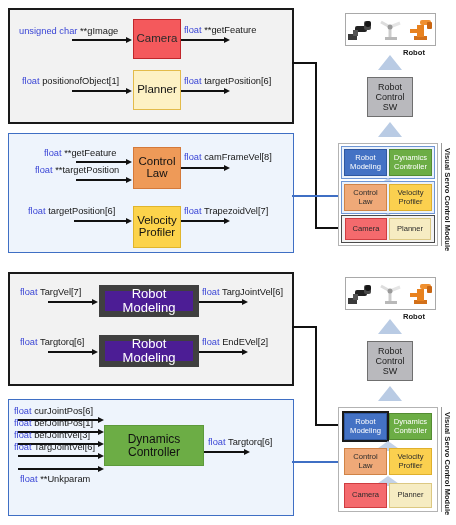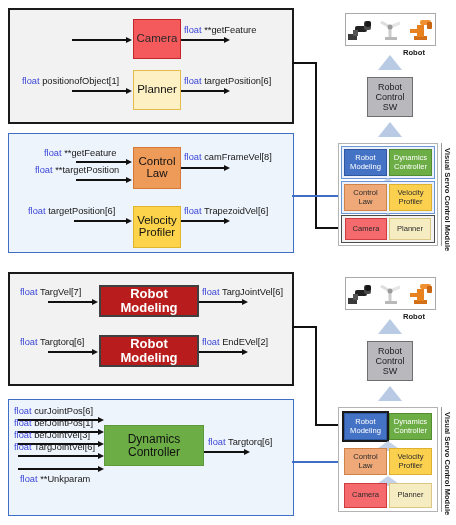--- a/index.html
+++ b/index.html
@@ -12,21 +12,21 @@
   .panel.blue{border:1.6px solid #3f6fc4;background:#eef4fc;}
 
   
   .blk{position:absolute;box-sizing:border-box;display:flex;align-items:center;
        justify-content:center;text-align:center;line-height:1.04;
        font-size:11.5px;color:#111;}
   .blk.camera{background:#f4595c;border:1.6px solid #c0262b;color:#2a2a2a;}
   .blk.planner{background:#fdf1c4;border:1.6px solid #e3bb4a;}
   .blk.ctrllaw{background:#ee9a58;border:1.6px solid #d4793a;}
   .blk.velprof{background:#fcd34b;border:1.6px solid #e0b52c;}
-  .blk.robmod{background:#b91c1c;border:2px solid #404040;color:#fff;font-size:13px;font-weight:bold;}
+  .blk.robmod{background:#4c1d95;border:6px solid #404040;color:#fff;font-size:13px;}
   .blk.dyn{background:#6cad45;border:1px solid #5d9a3b;color:#111;}
 
   
   .ln{position:absolute;background:#111;}
   .ln.h{height:1.6px;}
   .ln.v{width:1.6px;}
   .ln.blue{background:#3f6fc4;}
   .ln.thick{height:2.4px;}
   .ln.vthick{width:2.4px;}
 
@@ -66,20 +66,24 @@
   .vbar{position:absolute;width:1px;background:#9a9a9a;}
   .svgrobot{display:block;}
 </style>
 </head>
 <body>
 
 <div id="root">
 
   <div class="panel black" style="left:8px;top:8px;width:286px;height:116px;"></div>
 
+  <div class="sig" style="left:19px;top:26px;">
+    <span class="ty">unsigned char</span>
+    <span>**gImage</span>
+  </div>
   <div class="ln h" style="left:72px;top:39px;width:56px;"></div>
   <div class="arrow" style="left:126px;top:36.5px;"></div>
 
   <div class="blk camera" style="left:133px;top:19px;width:48px;height:40px;">
     <span>Camera</span>
   </div>
 
   <div class="sig" style="left:184px;top:25px;">
     <span class="ty">float</span>
     <span>**getFeature</span>
@@ -146,21 +150,21 @@
   <div class="arrow" style="left:126px;top:217.5px;"></div>
 
   <div class="blk velprof" style="left:133px;top:206px;width:48px;height:42px;">
     <span>
       <span>Velocity</span><br><span>Profiler</span>
     </span>
   </div>
 
   <div class="sig" style="left:184px;top:206px;">
     <span class="ty">float</span>
-    <span>TrapezoidVel[6]</span>
+    <span>TrapezoidVel[7]</span>
   </div>
   <div class="ln h" style="left:181px;top:220px;width:45px;"></div>
   <div class="arrow" style="left:224px;top:217.5px;"></div>
 
   <div class="ln h blue" style="left:292px;top:195px;width:58px;"></div>
 
   <div class="panel black" style="left:8px;top:272px;width:286px;height:114px;"></div>
 
   <div class="sig" style="left:20px;top:287px;">
     <span class="ty">float</span>

